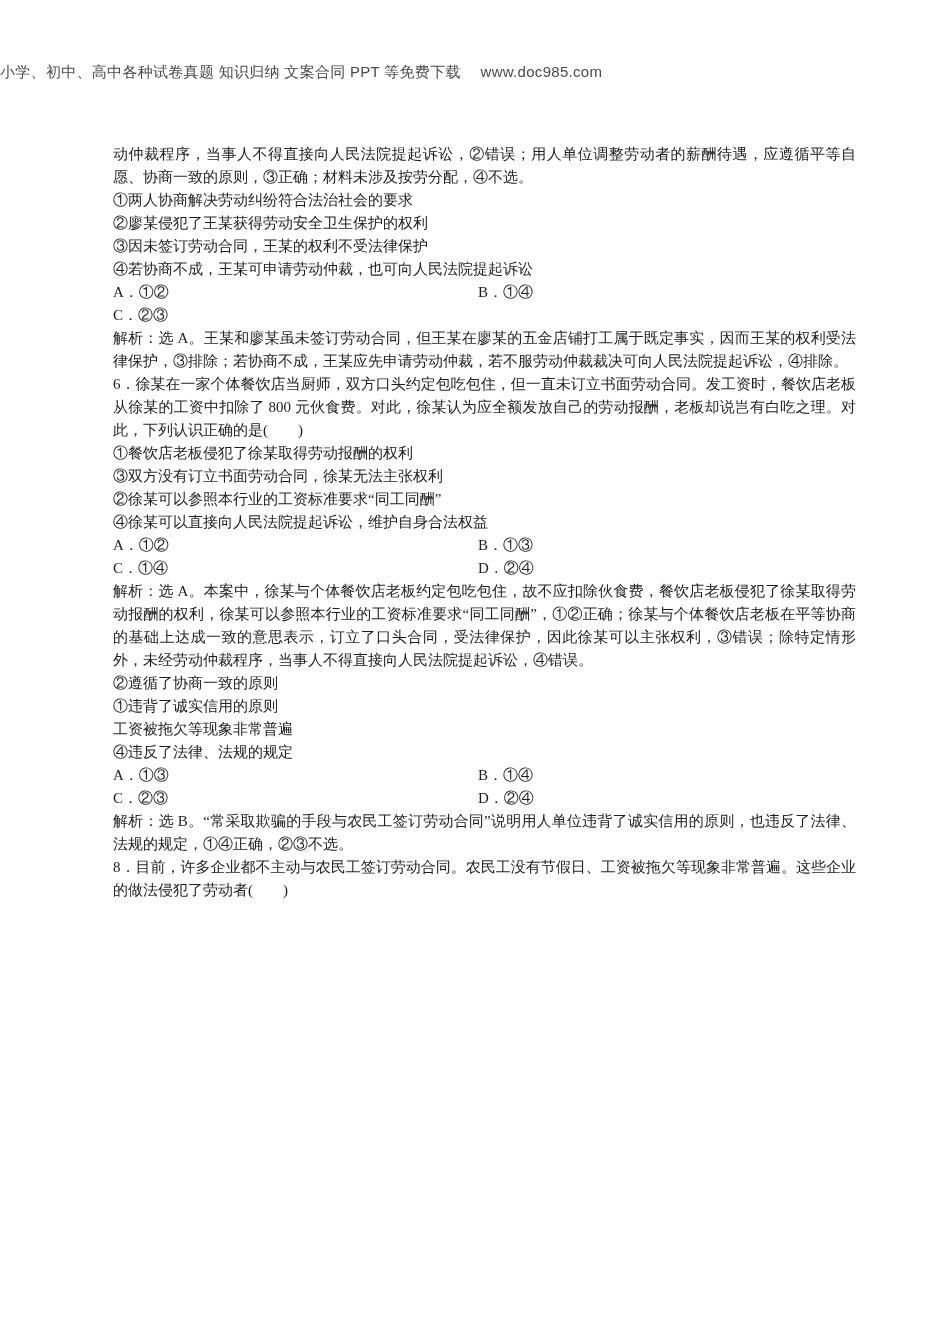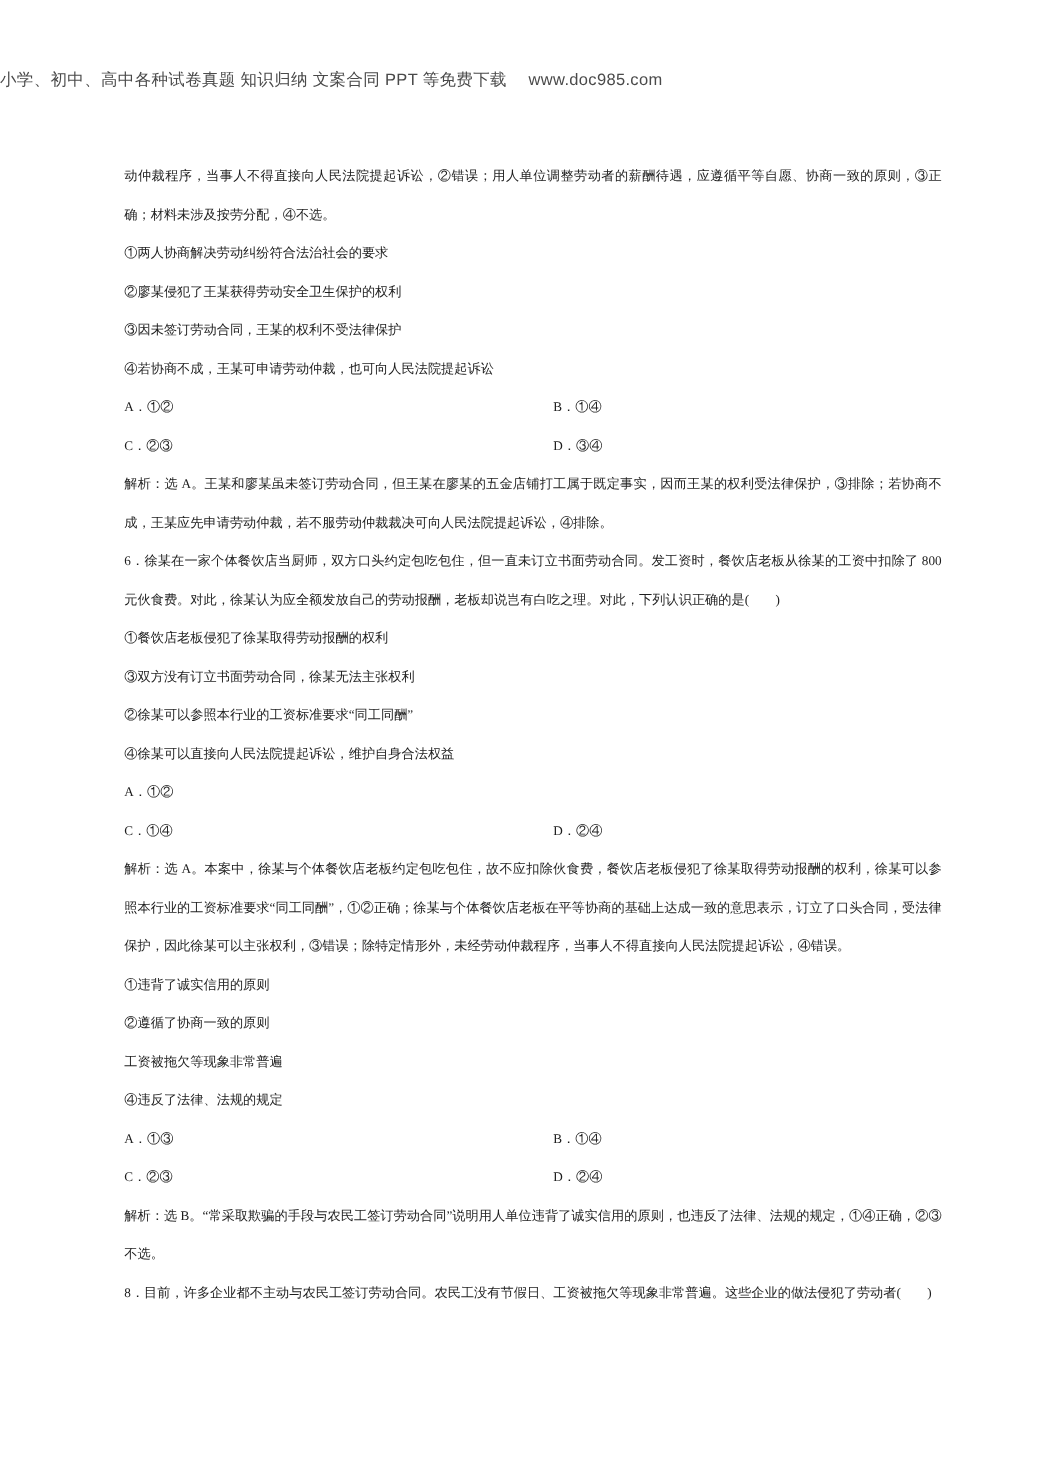--- a/index.html
+++ b/index.html
@@ -23,74 +23,74 @@
       font-size: 15px;
       letter-spacing: 0.3px;
       color: #4a4a4a;
       white-space: pre;
     }
     .doc-body {
       position: absolute;
       top: 143px;
       left: 113px;
       width: 743px;
-      font-size: 12px;
-      line-height: 35px;
+      font-size: 15px;
+      line-height: 23px;
       text-align: justify;
     }
     .para {
       margin: 0;
       padding: 0;
     }
     .opt-row {
       display: flex;
       margin: 0;
     }
     .opt-left { width: 365px; flex: 0 0 365px; }
-    .opt-right { flex: 1; margin-left: 25px; }
+    .opt-right { flex: 1; }
   </style>
 </head>
 <body>
 
 <div class="watermark-header">小学、初中、高中各种试卷真题 知识归纳 文案合同 PPT 等免费下载　 www.doc985.com</div>
 
 <div class="doc-body">
 
   <p class="para">动仲裁程序，当事人不得直接向人民法院提起诉讼，②错误；用人单位调整劳动者的薪酬待遇，应遵循平等自愿、协商一致的原则，③正确；材料未涉及按劳分配，④不选。</p>
 
   <p class="para">①两人协商解决劳动纠纷符合法治社会的要求</p>
   <p class="para">②廖某侵犯了王某获得劳动安全卫生保护的权利</p>
   <p class="para">③因未签订劳动合同，王某的权利不受法律保护</p>
   <p class="para">④若协商不成，王某可申请劳动仲裁，也可向人民法院提起诉讼</p>
   <div class="opt-row">
     <span class="opt-left">A．①②</span>
     <span class="opt-right">B．①④</span>
   </div>
   <div class="opt-row">
     <span class="opt-left">C．②③</span>
-    <span class="opt-right">D．③④</span>
   </div>
   <p class="para">解析：选 A。王某和廖某虽未签订劳动合同，但王某在廖某的五金店铺打工属于既定事实，因而王某的权利受法律保护，③排除；若协商不成，王某应先申请劳动仲裁，若不服劳动仲裁裁决可向人民法院提起诉讼，④排除。</p>
 
   <p class="para">6．徐某在一家个体餐饮店当厨师，双方口头约定包吃包住，但一直未订立书面劳动合同。发工资时，餐饮店老板从徐某的工资中扣除了 800 元伙食费。对此，徐某认为应全额发放自己的劳动报酬，老板却说岂有白吃之理。对此，下列认识正确的是(　　)</p>
   <p class="para">①餐饮店老板侵犯了徐某取得劳动报酬的权利</p>
   <p class="para">③双方没有订立书面劳动合同，徐某无法主张权利</p>
   <p class="para">②徐某可以参照本行业的工资标准要求“同工同酬”</p>
   <p class="para">④徐某可以直接向人民法院提起诉讼，维护自身合法权益</p>
   <div class="opt-row">
     <span class="opt-left">A．①②</span>
+    <span class="opt-right">B．①③</span>
   </div>
   <div class="opt-row">
     <span class="opt-left">C．①④</span>
     <span class="opt-right">D．②④</span>
   </div>
   <p class="para">解析：选 A。本案中，徐某与个体餐饮店老板约定包吃包住，故不应扣除伙食费，餐饮店老板侵犯了徐某取得劳动报酬的权利，徐某可以参照本行业的工资标准要求“同工同酬”，①②正确；徐某与个体餐饮店老板在平等协商的基础上达成一致的意思表示，订立了口头合同，受法律保护，因此徐某可以主张权利，③错误；除特定情形外，未经劳动仲裁程序，当事人不得直接向人民法院提起诉讼，④错误。</p>
 
+  <p class="para">②遵循了协商一致的原则</p>
   <p class="para">①违背了诚实信用的原则</p>
-  <p class="para">②遵循了协商一致的原则</p>
   <p class="para">工资被拖欠等现象非常普遍</p>
   <p class="para">④违反了法律、法规的规定</p>
   <div class="opt-row">
     <span class="opt-left">A．①③</span>
     <span class="opt-right">B．①④</span>
   </div>
   <div class="opt-row">
     <span class="opt-left">C．②③</span>
     <span class="opt-right">D．②④</span>
   </div>

